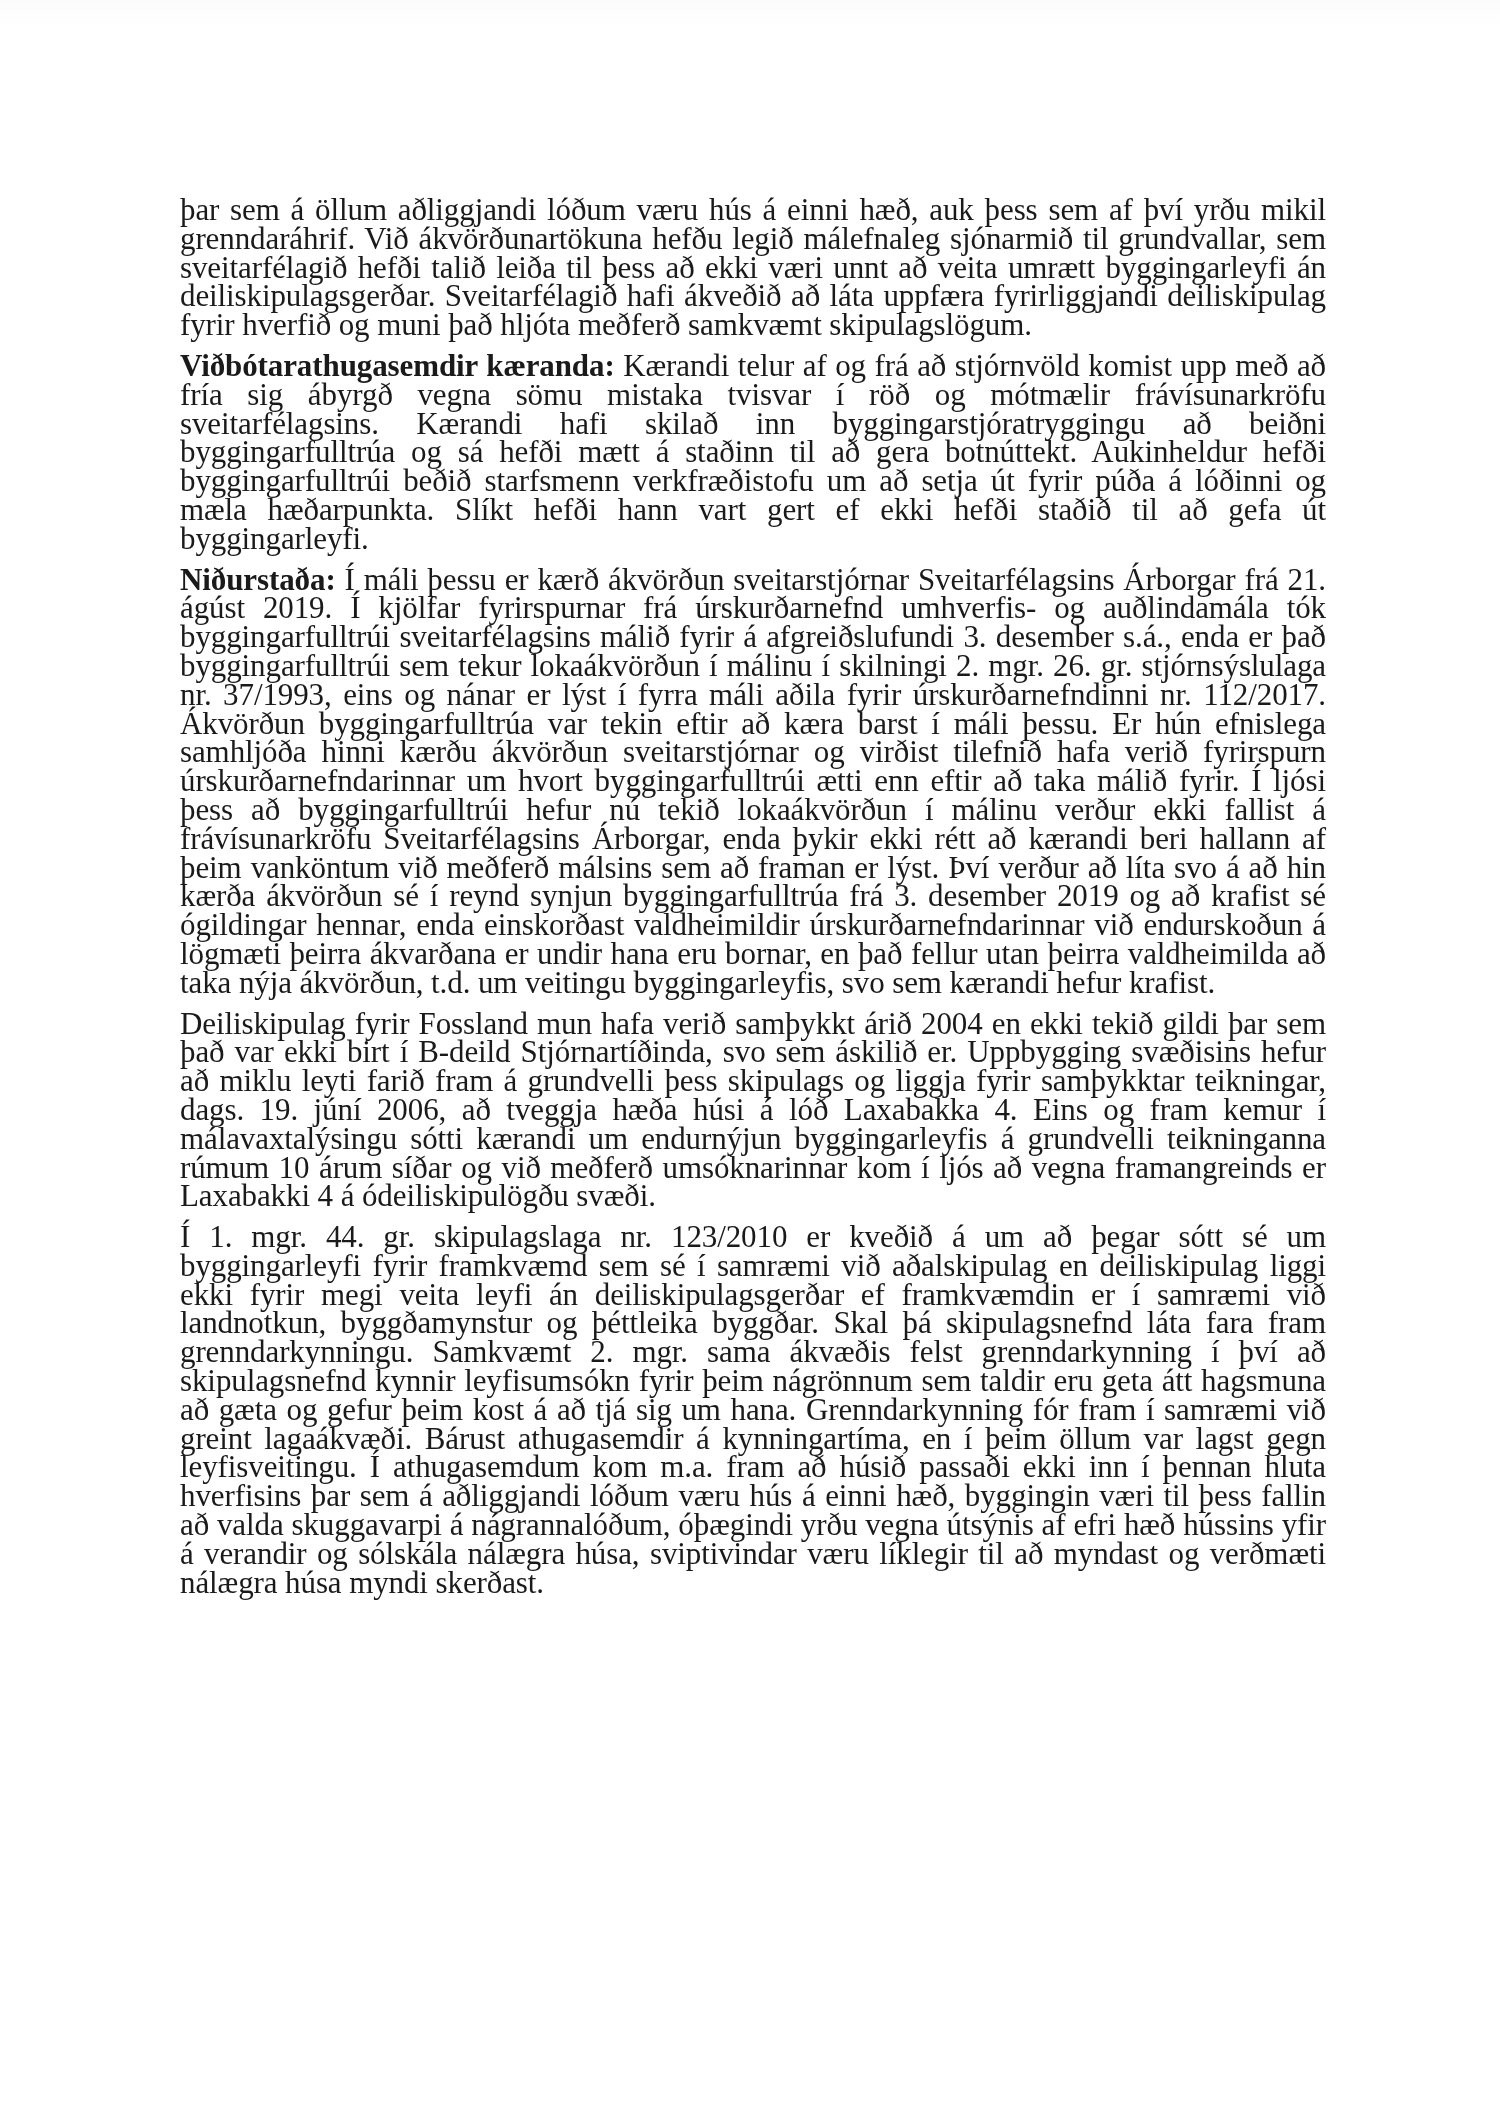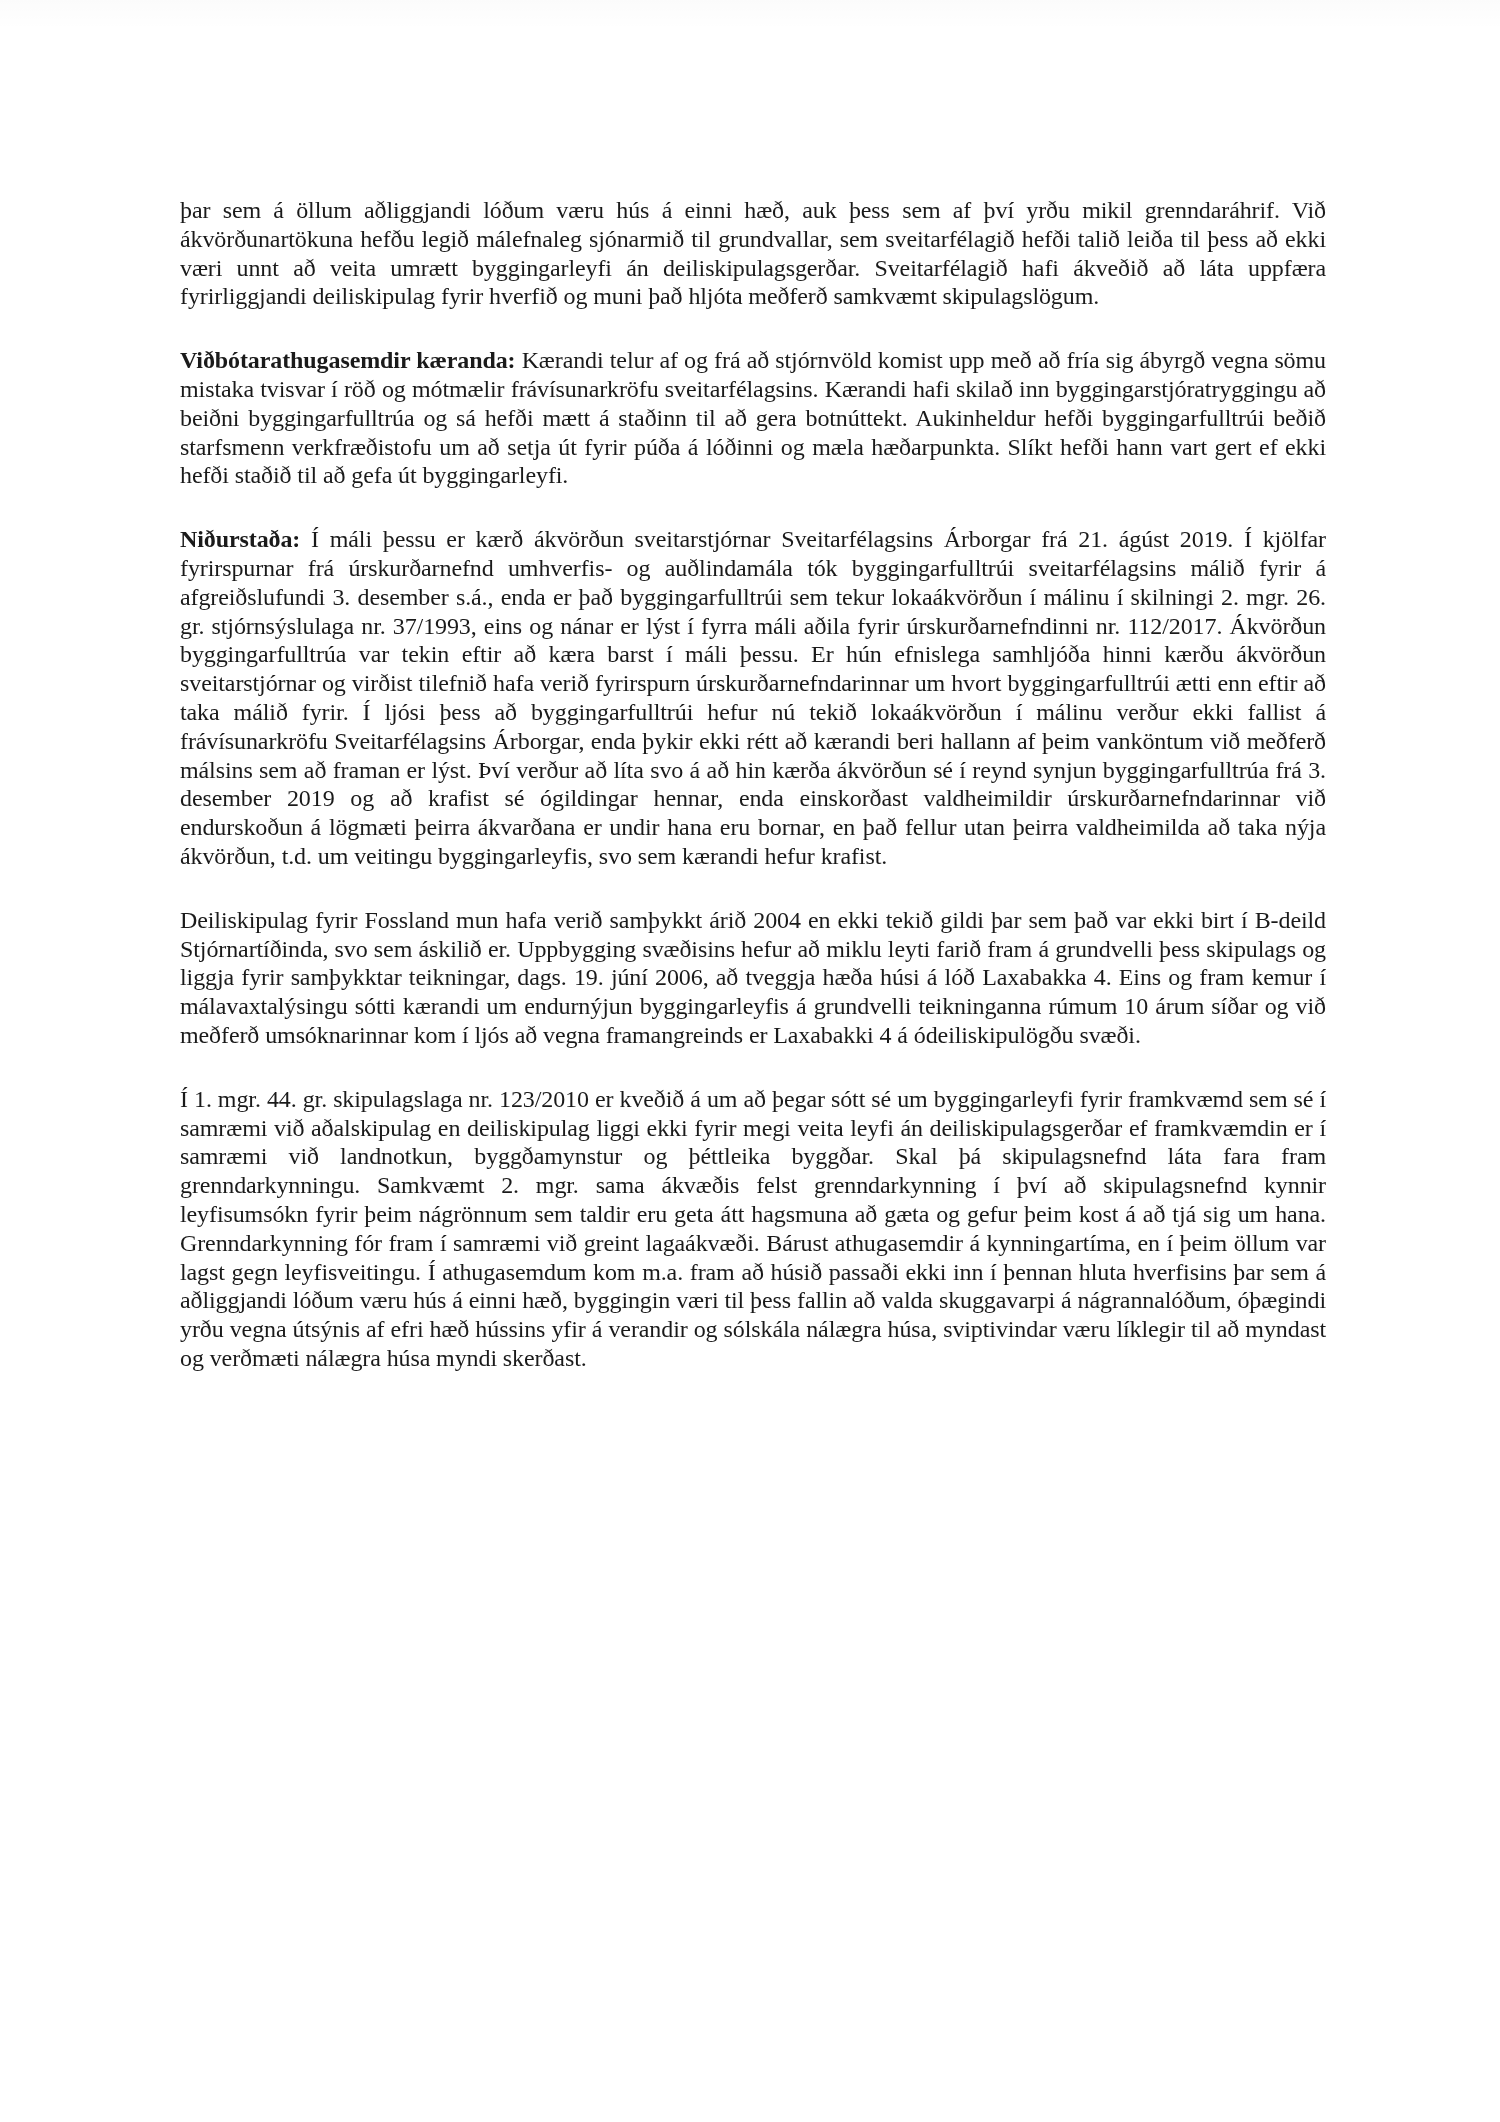--- a/index.html
+++ b/index.html
@@ -16,29 +16,29 @@
       color: #1a1a1a;
     }
     .page {
       position: absolute;
       left: 180px;
       top: 196px;
       width: 1146px;
     }
     .para {
       margin: 0;
-      font-size: 24px;
+      font-size: 31px;
       line-height: 28.8px;
       text-align: justify;
       text-align-last: left;
       letter-spacing: -0.1px;
       word-spacing: 0px;
     }
     .para + .para {
-      margin-top: 35px;
+      margin-top: 12px;
     }
     .lead {
       font-weight: bold;
     }
     .scan-noise {
       position: absolute;
       left: 0;
       top: 0;
       width: 1500px;
       height: 30px;

